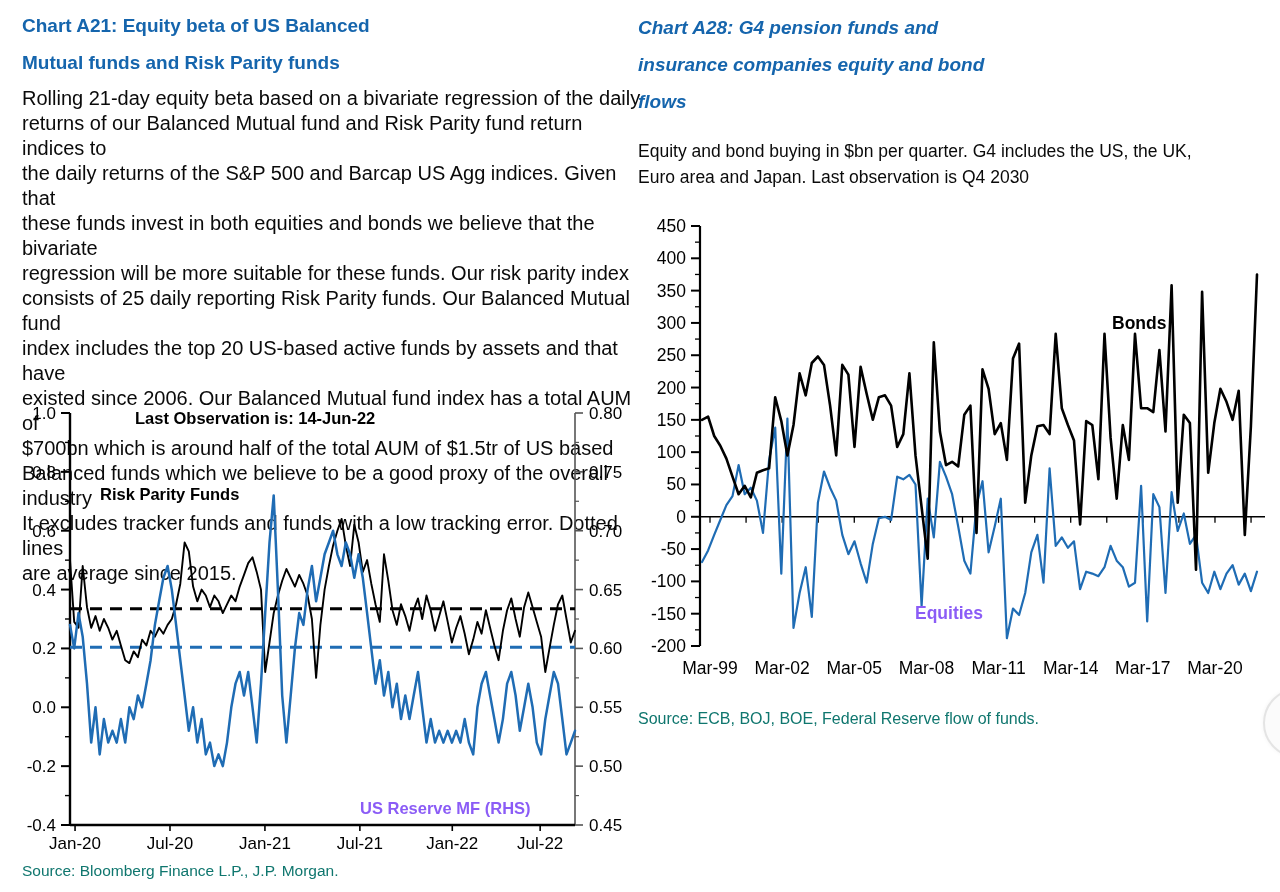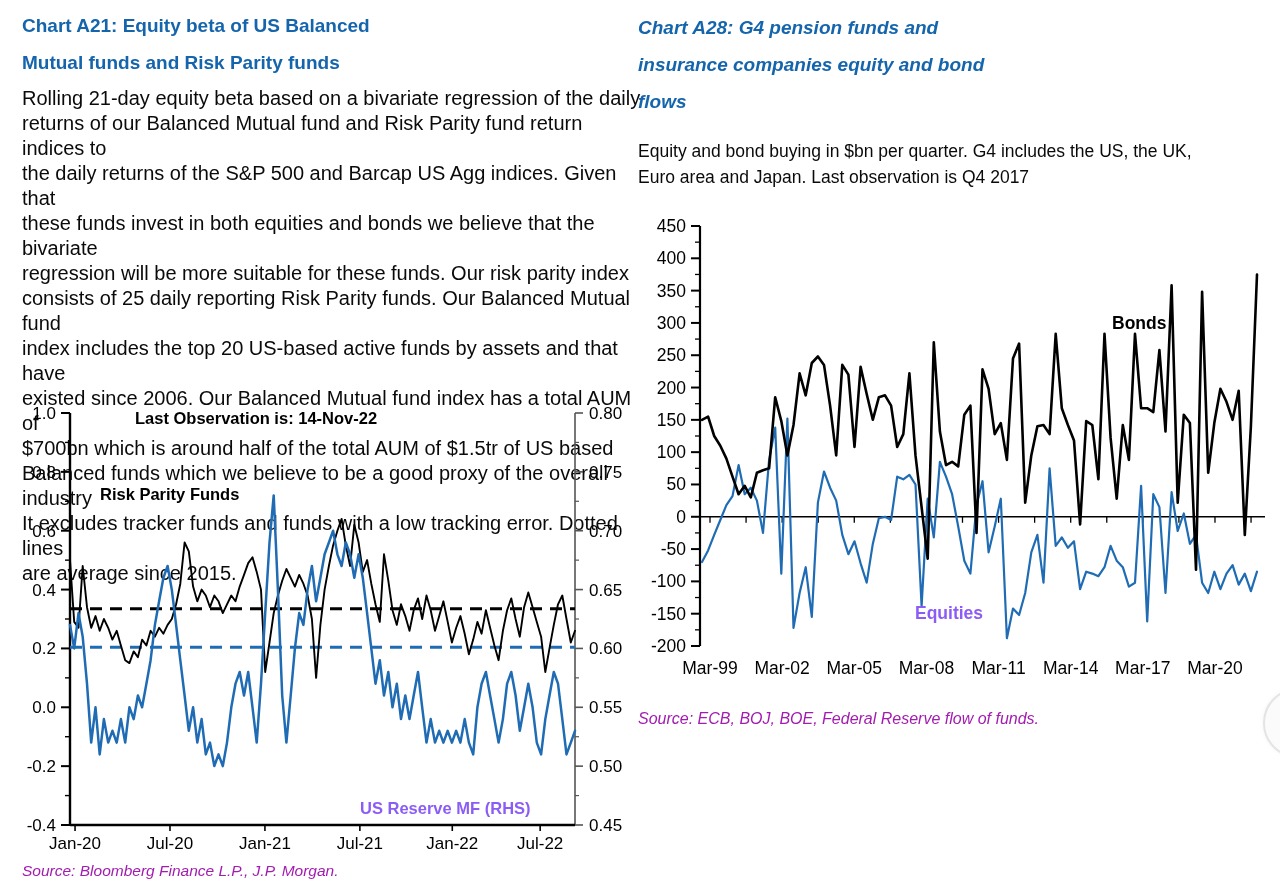--- a/index.html
+++ b/index.html
@@ -2,21 +2,21 @@
 <html><head>
 <meta charset="utf-8">
 <style>
   html,body{margin:0;padding:0;background:#fff;}
   .page{position:relative;width:1280px;height:892px;background:#ffffff;overflow:hidden;
         font-family:"Liberation Sans",sans-serif;color:#000;}
   .chart-title{position:absolute;font-weight:bold;font-size:19px;line-height:37px;
         color:#1565ad;white-space:pre-line;letter-spacing:0;}
   .desc{position:absolute;font-size:20px;line-height:25px;color:#0a0a0a;white-space:pre-line;}
   .desc-right{font-size:17.5px;line-height:26px;}
-  .source{position:absolute;font-size:15.5px;color:#a21caf;font-style:italic;}
+  .source{position:absolute;font-size:15.5px;color:#0f766e;}
   .chart-box{position:absolute;}
   .chart-box svg{display:block;font-family:"Liberation Sans",sans-serif;}
   .annot{position:absolute;font-weight:bold;font-size:16.5px;color:#000;white-space:nowrap;}
   .annot.blue{color:#8b5cf6;}
   .fab{position:absolute;width:66px;height:66px;border-radius:50%;
        background:#fbfbfb;border:2px solid #e4e4e4;box-shadow:0 0 4px rgba(0,0,0,0.05);}
 </style>
 </head>
 <body>
 
@@ -99,34 +99,34 @@
           <text x="349.87" y="446" text-anchor="middle" font-size="17" font-weight="normal" fill="#000">Jul-21</text>
           <line x1="442.285" y1="422" x2="442.285" y2="428" stroke="#000" stroke-width="1.6"></line>
           <text x="442.285" y="446" text-anchor="middle" font-size="17" font-weight="normal" fill="#000">Jan-22</text>
           <line x1="530.155" y1="422" x2="530.155" y2="428" stroke="#000" stroke-width="1.6"></line>
           <text x="530.155" y="446" text-anchor="middle" font-size="17" font-weight="normal" fill="#000">Jul-22</text>
           <line x1="60" y1="205.70000000000002" x2="565" y2="205.70000000000002" stroke="#000000" stroke-width="3" stroke-dasharray="12 8"></line>
           <line x1="60" y1="244.25142857142868" x2="565" y2="244.25142857142868" stroke="#1f6cb4" stroke-width="3.2" stroke-dasharray="12 8"></line>
           <polyline points="60.0,157.1 64.2,218.9 68.5,224.8 72.7,163.0 77.0,204.2 81.2,224.8 85.5,213.1 89.7,227.8 93.9,216.0 98.2,224.8 102.4,236.6 106.7,227.8 110.9,242.5 115.2,257.2 119.4,260.1 123.7,248.4 127.9,254.3 132.1,236.6 136.4,242.5 140.6,227.8 144.9,233.7 149.1,224.8 153.4,230.7 157.6,221.9 161.8,216.0 166.1,201.3 170.3,180.7 174.6,139.5 178.8,148.3 183.1,183.6 187.3,198.3 191.6,186.6 195.8,192.5 200.0,204.2 204.3,192.5 208.5,198.3 212.8,210.1 217.0,201.3 221.3,192.5 225.5,198.3 229.7,183.6 234.0,171.9 238.2,160.1 242.5,154.2 246.7,168.9 251.0,186.6 255.2,269.0 259.5,239.5 263.7,210.1 267.9,192.5 272.2,177.7 276.4,166.0 280.7,174.8 284.9,183.6 289.2,171.9 293.4,180.7 297.6,192.5 301.9,216.0 306.1,274.9 310.4,221.9 314.6,186.6 318.9,163.0 323.1,142.4 327.4,127.7 331.6,115.9 335.8,142.4 340.1,163.0 344.3,121.8 348.6,139.5 352.8,168.9 357.1,157.1 361.3,180.7 365.5,201.3 369.8,218.9 374.0,151.3 378.3,177.7 382.5,207.2 386.8,221.9 391.0,201.3 395.3,213.1 399.5,227.8 403.7,207.2 408.0,195.4 412.2,216.0 416.5,192.5 420.7,207.2 425.0,227.8 429.2,213.1 433.4,198.3 437.7,218.9 441.9,239.5 446.2,224.8 450.4,213.1 454.7,230.7 458.9,251.3 463.2,236.6 467.4,218.9 471.6,230.7 475.9,207.2 480.1,224.8 484.4,242.5 488.6,257.2 492.9,227.8 497.1,207.2 501.3,195.4 505.6,216.0 509.8,233.7 514.1,204.2 518.3,189.5 522.6,204.2 526.8,218.9 531.1,233.7 535.3,269.0 539.5,245.4 543.8,221.9 548.0,201.3 552.3,192.5 556.5,216.0 560.8,239.5 565.0,227.8" fill="none" stroke="#000000" stroke-width="1.9" stroke-linejoin="round" stroke-linecap="round"></polyline>
           <polyline points="60.0,221.9 64.2,245.4 68.5,210.1 72.7,233.7 77.0,280.7 81.2,339.6 85.5,304.3 89.7,351.4 93.9,316.1 98.2,339.6 102.4,327.8 106.7,339.6 110.9,316.1 115.2,339.6 119.4,304.3 123.7,316.1 127.9,292.5 132.1,304.3 136.4,280.7 140.6,257.2 144.9,221.9 149.1,198.3 153.4,174.8 157.6,163.0 161.8,186.6 166.1,221.9 170.3,257.2 174.6,292.5 178.8,327.8 183.1,304.3 187.3,339.6 191.6,316.1 195.8,351.4 200.0,339.6 204.3,363.1 208.5,351.4 212.8,363.1 217.0,339.6 221.3,304.3 225.5,280.7 229.7,269.0 234.0,292.5 238.2,269.0 242.5,304.3 246.7,339.6 251.0,280.7 255.2,210.1 259.5,139.5 263.7,92.4 267.9,186.6 272.2,292.5 276.4,339.6 280.7,292.5 284.9,245.4 289.2,210.1 293.4,221.9 297.6,186.6 301.9,163.0 306.1,198.3 310.4,174.8 314.6,151.3 318.9,139.5 323.1,127.7 327.4,151.3 331.6,163.0 335.8,139.5 340.1,151.3 344.3,174.8 348.6,151.3 352.8,174.8 357.1,210.1 361.3,245.4 365.5,280.7 369.8,257.2 374.0,292.5 378.3,269.0 382.5,304.3 386.8,280.7 391.0,316.1 395.3,292.5 399.5,316.1 403.7,292.5 408.0,269.0 412.2,304.3 416.5,339.6 420.7,316.1 425.0,339.6 429.2,327.8 433.4,339.6 437.7,327.8 441.9,339.6 446.2,327.8 450.4,339.6 454.7,316.1 458.9,339.6 463.2,351.4 467.4,304.3 471.6,280.7 475.9,269.0 480.1,292.5 484.4,316.1 488.6,339.6 492.9,316.1 497.1,280.7 501.3,269.0 505.6,292.5 509.8,327.8 514.1,304.3 518.3,280.7 522.6,304.3 526.8,339.6 531.1,351.4 535.3,316.1 539.5,292.5 543.8,269.0 548.0,280.7 552.3,316.1 556.5,351.4 560.8,339.6 565.0,327.8" fill="none" stroke="#1f6cb4" stroke-width="2.5" stroke-linejoin="round" stroke-linecap="round"></polyline>
         </svg>
-      <div class="annot" style="left:125px;top:6px;">Last Observation is: 14-Nov-22</div>
+      <div class="annot" style="left:125px;top:6px;">Last Observation is: 14-Jun-22</div>
       <div class="annot" style="left:90px;top:50px;margin-top:32px;">Risk Parity Funds</div>
       <div class="annot blue" style="left:350px;top:396px;">US Reserve MF (RHS)</div>
     </div>
 
     <div class="source" style="left:22px;top:862px;">Source: Bloomberg Finance L.P., J.P. Morgan.</div>
   </section>
 
   <section>
     <h1 class="chart-title" style="left:638px;top:9px;width:640px;margin:0;font-style:italic;">Chart A28: G4 pension funds and
 insurance companies equity and bond
 flows</h1>
     <div class="desc desc-right" style="left:638px;top:138px;width:640px;">Equity and bond buying in $bn per quarter. G4 includes the US, the UK,
-Euro area and Japan. Last observation is Q4 2017</div>
+Euro area and Japan. Last observation is Q4 2030</div>
 
     <div class="chart-box" style="left:630px;top:213px;width:650px;height:480px;">
       <svg id="svg-flows" width="650" height="480" viewBox="0 0 650 480">
           <line x1="70" y1="13" x2="70" y2="433" stroke="#000" stroke-width="2.2"></line>
           <line x1="61" y1="13" x2="70" y2="13" stroke="#000" stroke-width="2"></line>
           <text x="56" y="19" text-anchor="end" font-size="17.5" font-weight="normal" fill="#000">450</text>
           <line x1="61" y1="45.30769230769231" x2="70" y2="45.30769230769231" stroke="#000" stroke-width="2"></line>
           <text x="56" y="51.30769230769231" text-anchor="end" font-size="17.5" font-weight="normal" fill="#000">400</text>
           <line x1="61" y1="77.61538461538461" x2="70" y2="77.61538461538461" stroke="#000" stroke-width="2"></line>
           <text x="56" y="83.61538461538461" text-anchor="end" font-size="17.5" font-weight="normal" fill="#000">350</text>

